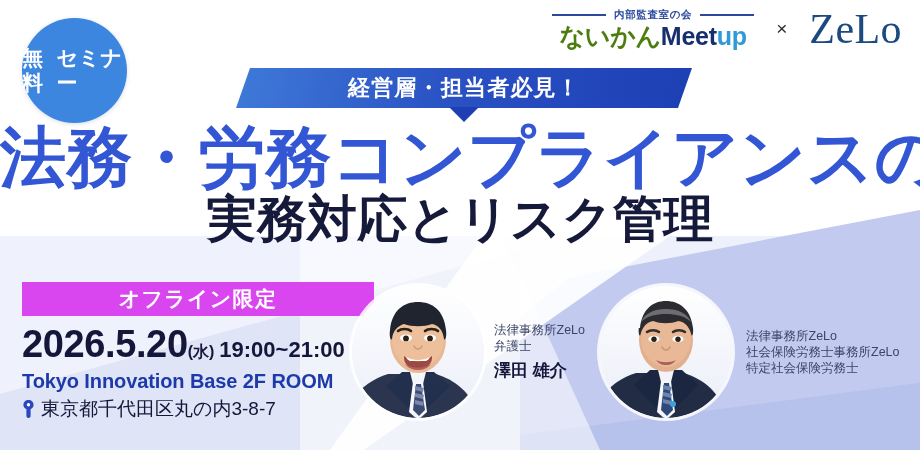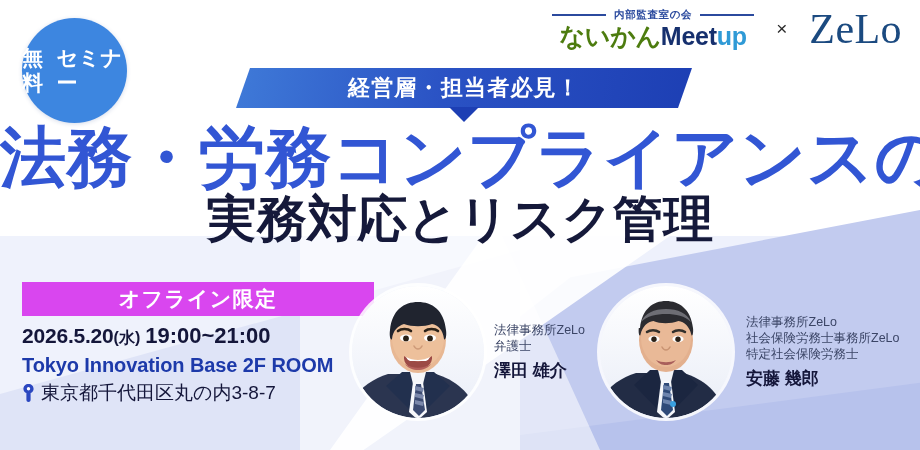--- a/index.html
+++ b/index.html
@@ -122,21 +122,21 @@
   .info-block{position:absolute;left:22px;top:282px;width:320px;}
   .offline-chip{
     display:block;width:352px;height:34px;background:#d946ef;
     color:#fff;font-size:21px;font-weight:bold;letter-spacing:.06em;
     text-align:center;line-height:34px;
   }
   .date-row{
     margin-top:9px;color:#14163a;white-space:nowrap;line-height:1;
     display:flex;align-items:baseline;
   }
-  .date-main{font-size:21px;font-weight:bold;letter-spacing:-.01em;}
+  .date-main{font-size:38px;font-weight:bold;letter-spacing:-.01em;}
   .date-dow{font-size:16px;font-weight:bold;}
   .date-time{font-size:22px;font-weight:bold;margin-left:5px;}
   .venue-en{
     margin-top:8px;font-size:20px;font-weight:bold;color:#1d3aaa;
     line-height:1;white-space:nowrap;letter-spacing:-.005em;
   }
   .addr-row{
     margin-top:8px;display:flex;align-items:center;gap:6px;
     font-size:19px;color:#14163a;line-height:1;white-space:nowrap;
   }
@@ -292,17 +292,16 @@
           <path d="M62 61c2 4 6 4 8 0" stroke="#c99473" stroke-width="1.5" fill="none" stroke-linecap="round"></path>
           <path d="M56 74c6 3 14 3 20 0-3 4-6 5-10 5s-7-1-10-5z" fill="#a95f5b"></path>
           <circle cx="73" cy="118" r="3" fill="#3aa0e0"></circle>
         </g>
       </svg>
     </div>
     <div class="sp-text">
       <div class="sp-org">法律事務所ZeLo</div>
       <div class="sp-org">社会保険労務士事務所ZeLo</div>
       <div class="sp-org">特定社会保険労務士</div>
-      <div class="sp-name">安藤 幾郎</div>
     </div>
   </div>
 
 </div>
 
 </body></html>

